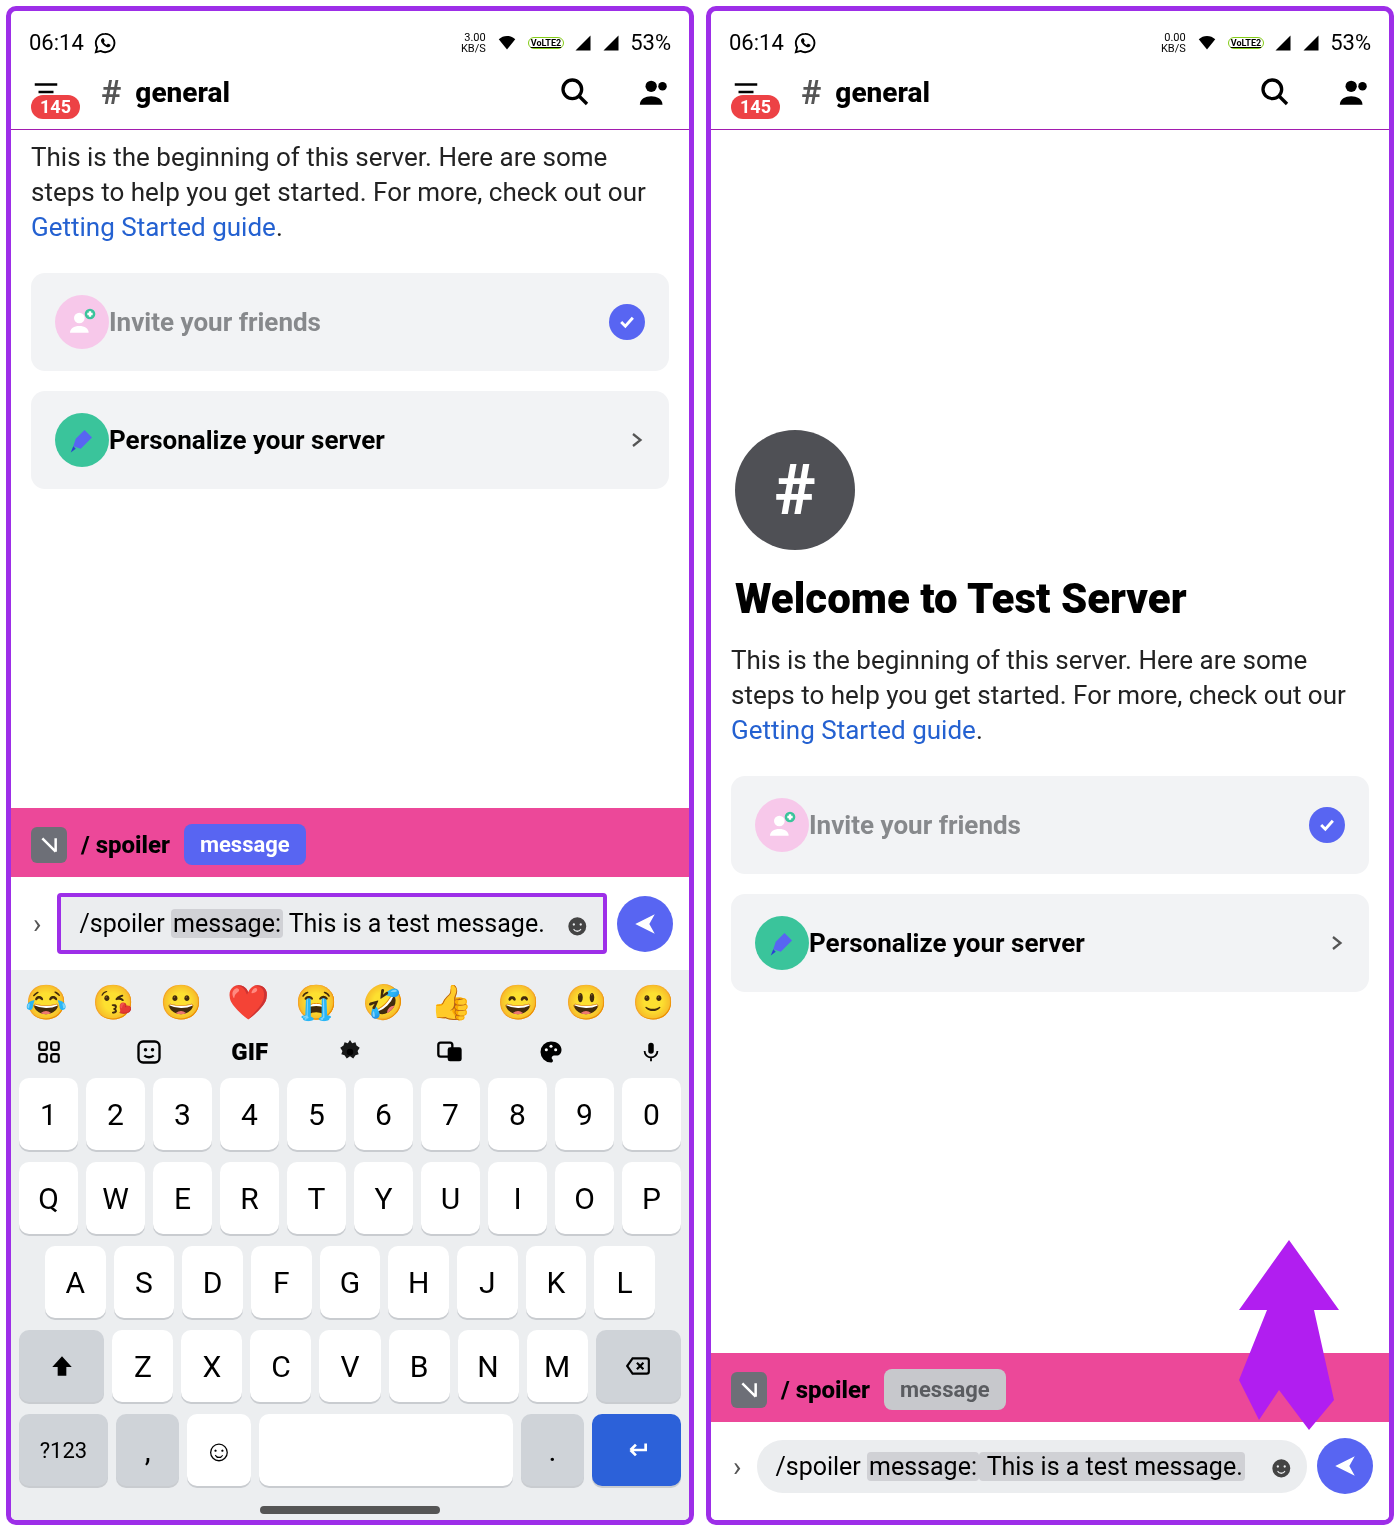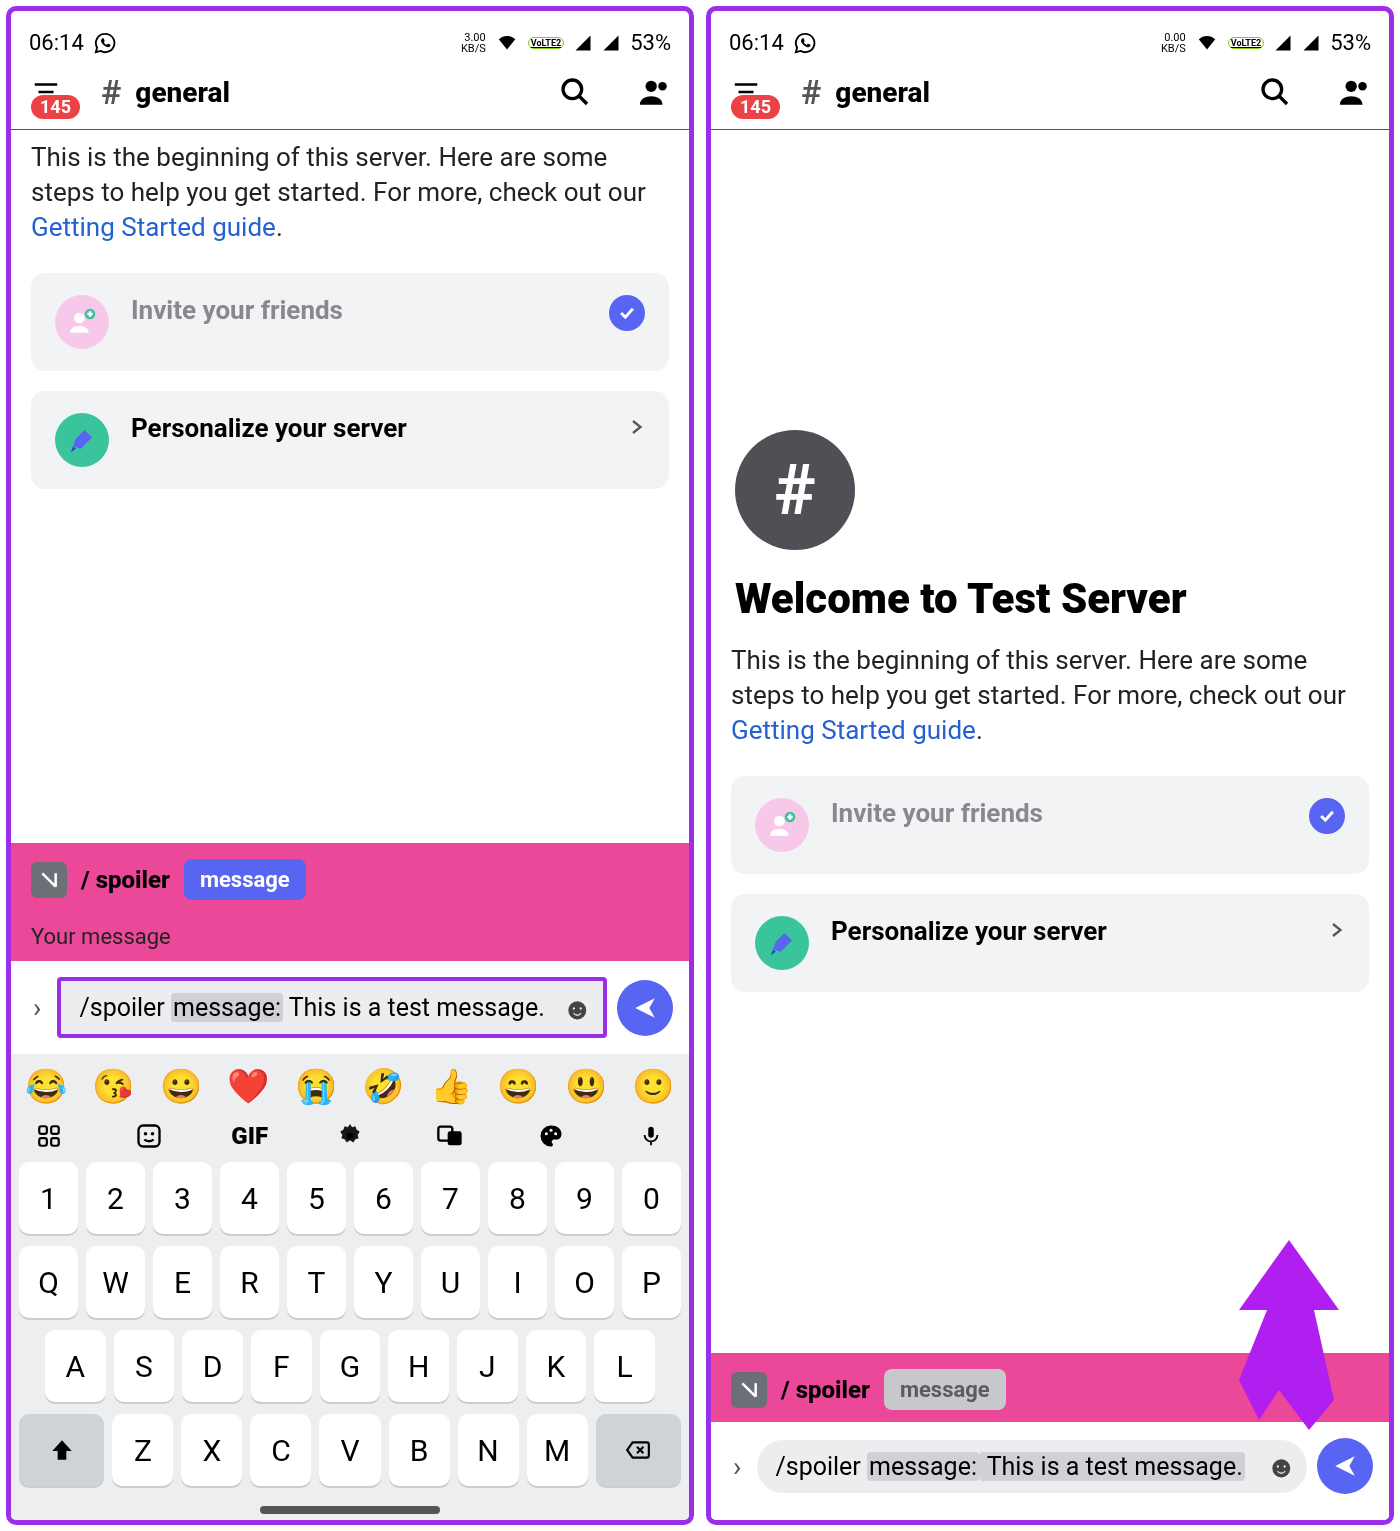--- a/index.html
+++ b/index.html
@@ -27,21 +27,21 @@
   .hdr { height: 75px; display:flex; align-items:center; gap:14px; padding:0 18px; border-bottom:1px solid #a21caf; }
   .hdr-ico-wrap { position:relative; }
   .red-badge { position:absolute; left:2px; top:18px; background:#ed4245; color:#fff; font-weight:700; font-size:18px; border-radius:12px; padding:1px 9px 2px 9px; }
   .hash { font-size:34px; color:#555; font-weight:600; margin-left:24px; }
   .chan { font-size:28px; font-weight:800; }
   .sp { flex:1; }
   
   .intro { padding: 10px 20px 18px 20px; font-size:26px; line-height:1.35; color:#222; }
   .intro a { color:#2461d1; text-decoration:none; }
   
-  .card { margin: 10px 20px; background:#f2f3f5; border-radius:14px; padding:22px 24px; display:flex; gap:22px; }
+  .card { margin: 10px 20px; background:#f2f3f5; border-radius:14px; padding:22px 24px; display:flex; align-items:center; }
   .card-txt { font-size:26px; font-weight:700; flex:1; }
   .card .card-txt.dim { color:#87898c; }
   .ico48 { width:54px; height:54px; display:flex; align-items:center; justify-content:center; border-radius:50%; }
   .bluecheck { width:36px; height:36px; background:#5865f2; border-radius:50%; display:flex; align-items:center; justify-content:center; }
   
   .cmdbar { background:#ec4899; padding: 16px 20px 12px 20px; }
   .cmdrow { display:flex; align-items:center; gap:14px; }
   .sqicon { width:36px; height:36px; background:#6d6f77; border-radius:6px; display:flex; align-items:center; justify-content:center; }
   .cmdname { font-size:24px; font-weight:800; }
   .pill { background:#5865f2; color:#fff; font-size:22px; font-weight:700; border-radius:8px; padding:8px 16px; }
@@ -179,21 +179,20 @@
   <div class="cmdbar">
     <div class="cmdrow">
       <span class="sqicon">
           <svg width="20" height="20" viewBox="0 0 24 24">
             <path stroke="#fff" stroke-width="3" d="m4 4 16 16M20 4v16"></path>
           </svg>
         </span>
       <span class="cmdname">/ spoiler</span>
       <span class="pill">message</span>
     </div>
-    <div class="cmdhint">Your message</div>
   </div>
 
   <div class="inprow">
     <span class="chev">›</span>
     <div class="inpbox hl-border">
       <span>/spoiler </span><span class="hl">message:</span><span> This is a test message.</span>
       <span class="emoji-btn">☻</span>
     </div>
     <span class="sendbtn">
       <svg width="26" height="26" viewBox="0 0 24 24">
@@ -309,20 +308,32 @@
           <div class="key">B</div>
           <div class="key">N</div>
           <div class="key">M</div>
         <div class="key grey" style="flex:1.4">
             <svg width="32" height="26" viewBox="0 0 24 24">
               <path fill="none" stroke="#000" stroke-width="2" d="M7 5h13a2 2 0 0 1 2 2v10a2 2 0 0 1-2 2H7l-5-7Z"></path>
               <path stroke="#000" stroke-width="2" d="m11 9 6 6M17 9l-6 6"></path>
             </svg>
           </div>
       </div>
+      <div class="krow">
+        <div class="key grey" style="flex:1.4;font-size:22px">?123</div>
+        <div class="key grey">,</div>
+        <div class="key">☺</div>
+        <div class="key" style="flex:4"></div>
+        <div class="key grey">.</div>
+        <div class="key enter" style="flex:1.4">
+            <svg width="30" height="26" viewBox="0 0 24 24">
+              <path fill="none" stroke="#fff" stroke-width="2.5" d="M20 6v6H6m0 0 5-5m-5 5 5 5"></path>
+            </svg>
+          </div>
+      </div>
     </div>
     <div class="nav-home"></div>
   </div>
 </div>
 
 <div class="phone">
 
   <div class="sbar">
     <div class="l">
       <span>06:14</span>

